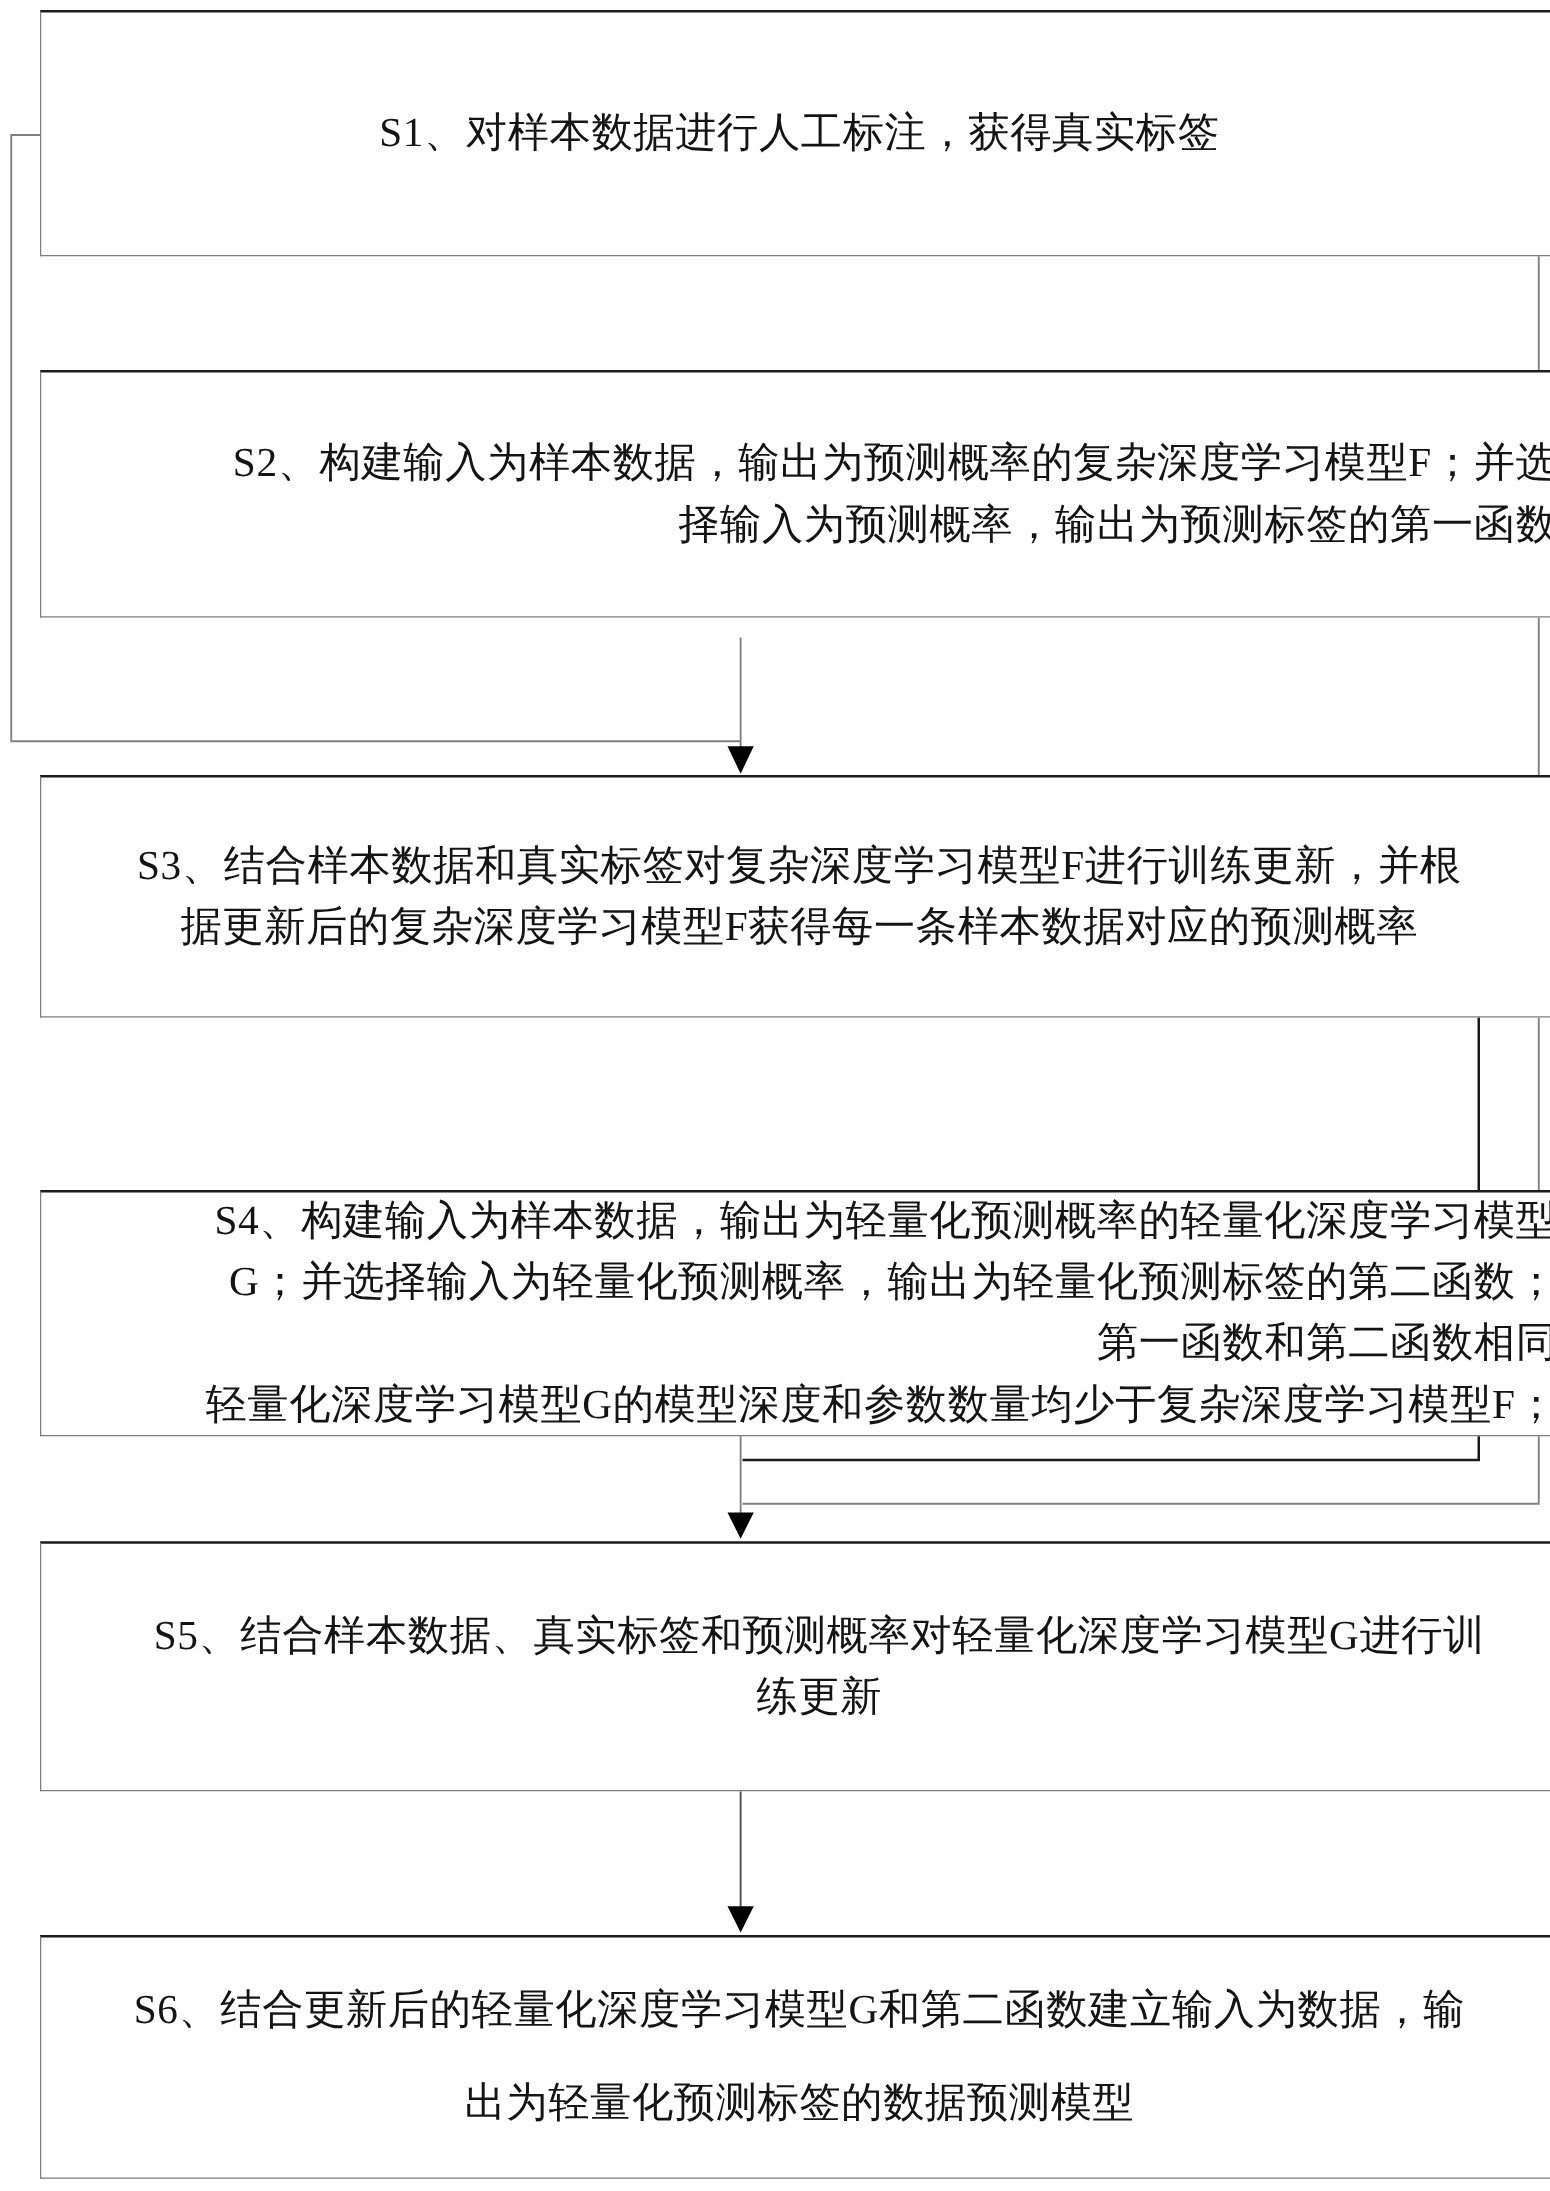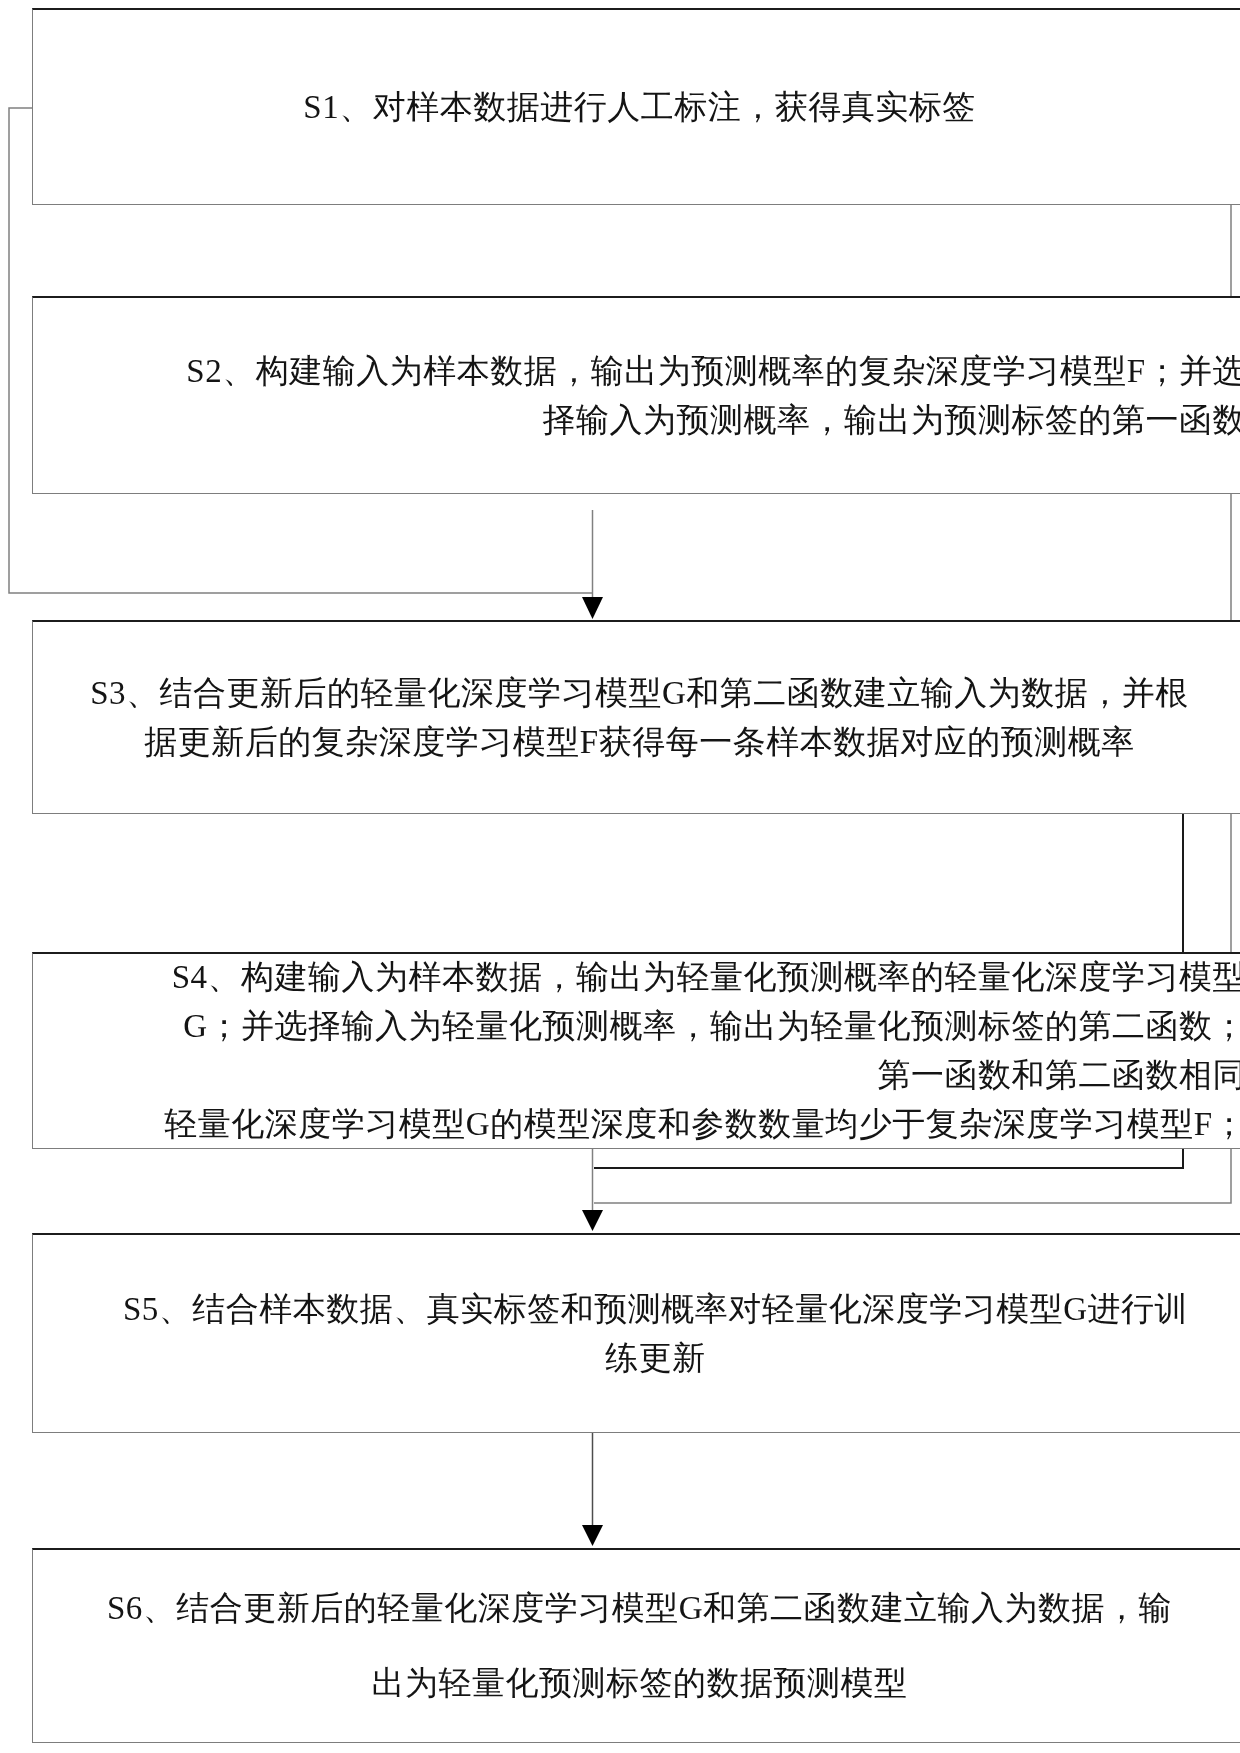--- a/index.html
+++ b/index.html
@@ -72,21 +72,21 @@
   <div class="flow-box" id="box-s1">
     <div class="tline">S1、对样本数据进行人工标注，获得真实标签</div>
   </div>
 
   <div class="flow-box" id="box-s2">
     <div class="tline">S2、构建输入为样本数据，输出为预测概率的复杂深度学习模型F；并选</div>
     <div class="tline">择输入为预测概率，输出为预测标签的第一函数</div>
   </div>
 
   <div class="flow-box" id="box-s3">
-    <div class="tline">S3、结合更新后的轻量化深度学习模型G和第二函数建立输入为数据，并根</div>
+    <div class="tline">S3、结合样本数据和真实标签对复杂深度学习模型F进行训练更新，并根</div>
     <div class="tline">据更新后的复杂深度学习模型F获得每一条样本数据对应的预测概率</div>
   </div>
 
   <div class="flow-box" id="box-s4">
     <div class="tline">S4、构建输入为样本数据，输出为轻量化预测概率的轻量化深度学习模型</div>
     <div class="tline">G；并选择输入为轻量化预测概率，输出为轻量化预测标签的第二函数；</div>
     <div class="tline">第一函数和第二函数相同</div>
     <div class="tline">轻量化深度学习模型G的模型深度和参数数量均少于复杂深度学习模型F；</div>
   </div>
 

